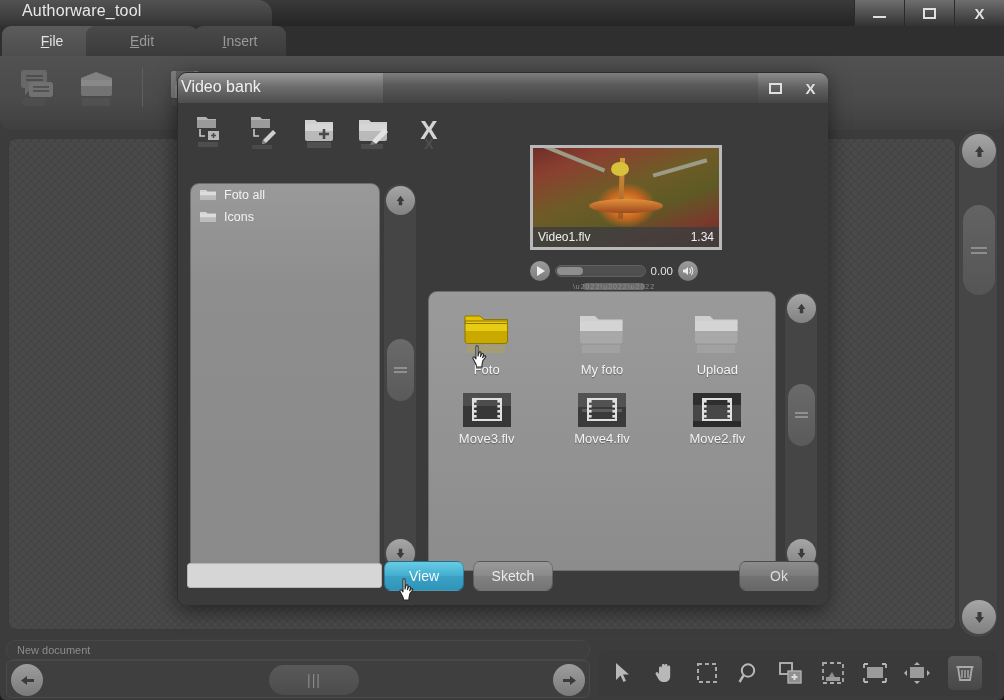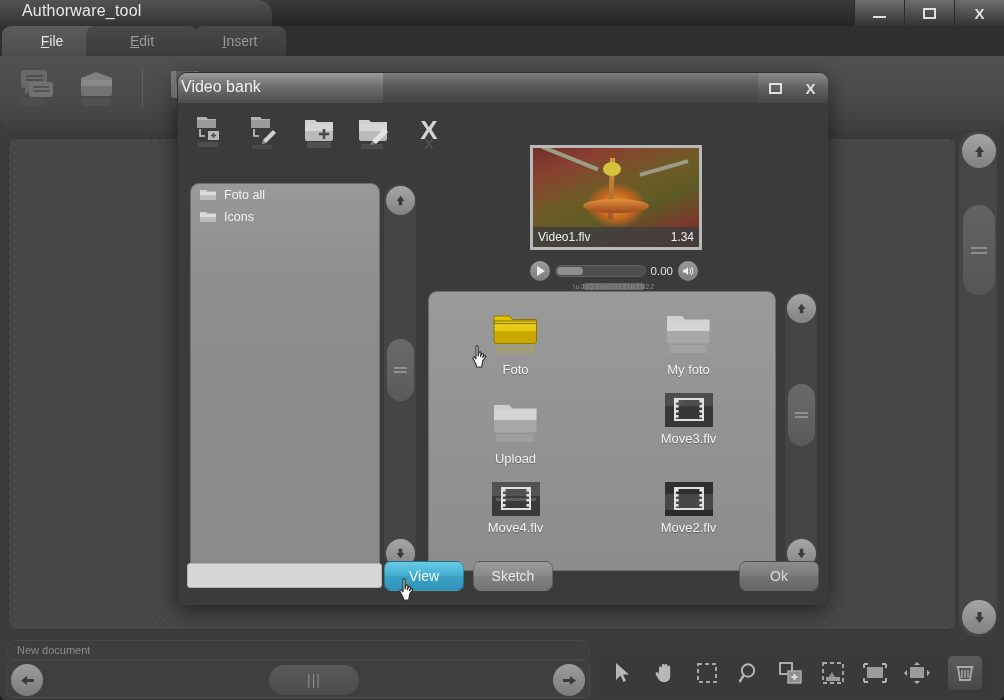--- a/index.html
+++ b/index.html
@@ -210,21 +210,21 @@
   .ts-arrow.up { top: 2px; } .ts-arrow.down { bottom: 2px; }
   .ts-handle {
     position: absolute; left: 3px; top: 155px; width: 27px; height: 62px; border-radius: 14px;
     background: linear-gradient(to bottom, #6a6a6a, #5a5a5a);
     display: flex; align-items: center; justify-content: center;
   }
   .ts-grip { width: 13px; height: 6px; border-top: 2px solid #909090; border-bottom: 2px solid #909090; }
 
   
   .video-card {
-    position: absolute; left: 352px; top: 42px; width: 172px; height: 105px;
+    position: absolute; left: 352px; top: 42px; width: 192px; height: 105px;
     border: 3px solid #b9b9b9; background: #2b1414; overflow: hidden;
   }
   .video-thumb {
     position: absolute; inset: 0;
     background:
       radial-gradient(ellipse 40px 30px at 50% 58%, #e8a13a 0%, #c4661f 45%, rgba(160,60,20,0) 75%),
       linear-gradient(160deg, #6e2f28 0%, #8a4030 18%, #6f5b27 42%, #5e5a25 62%, #7a3a2c 82%, #5a2a22 100%);
   }
   .video-deco1 { position:absolute; left:46%; top:10%; width:5px; height:62%; background:linear-gradient(to bottom,#d79b3e,#a05a22); transform: skewX(-2deg); }
   .video-deco2 { position:absolute; left:42%; top:14%; width:18px; height:14px; border-radius:50%; background:#d8c23c; }
@@ -265,21 +265,21 @@
   }
 
   
   .grid-panel {
     position: absolute; left: 250px; top: 188px; width: 348px; height: 280px;
     background: linear-gradient(to bottom, #9a9a9a, #8c8c8c);
     border-radius: 9px; border: 1px solid #6e6e6e;
     padding: 12px 8px;
   }
   .grid {
-    display: grid; grid-template-columns: repeat(2, 1fr);
+    display: grid; grid-template-columns: repeat(3, 1fr);
     row-gap: 14px; column-gap: 4px; gap: 16px;
   }
   .grid-item { display: flex; flex-direction: column; align-items: center; gap: 4px; position: relative; }
   .item-label { font-size: 13px; color: #f4f4f4; text-shadow: 0 1px 1px rgba(0,0,0,.35); }
 
   .grid-scroll {
     position: absolute; left: 606px; top: 188px; width: 34px; height: 280px;
     background: #454545; border-radius: 17px; border: 1px solid #3a3a3a;
   }
   .gs-handle {

